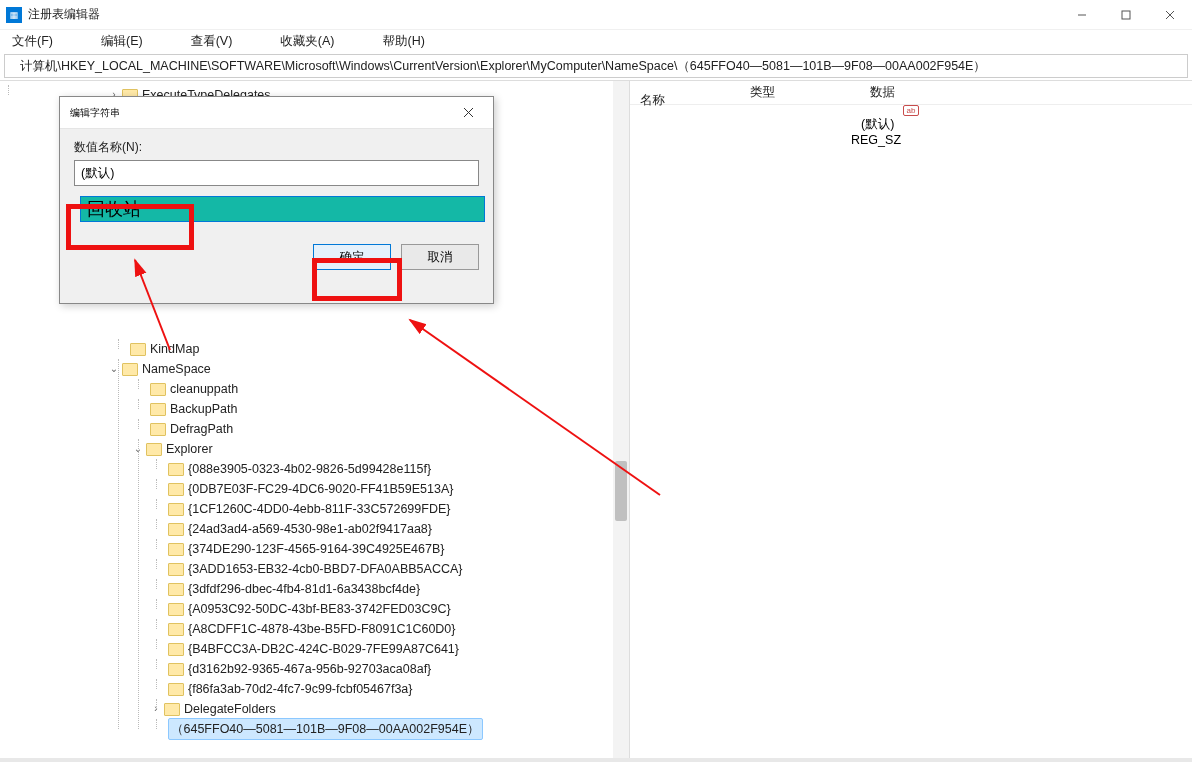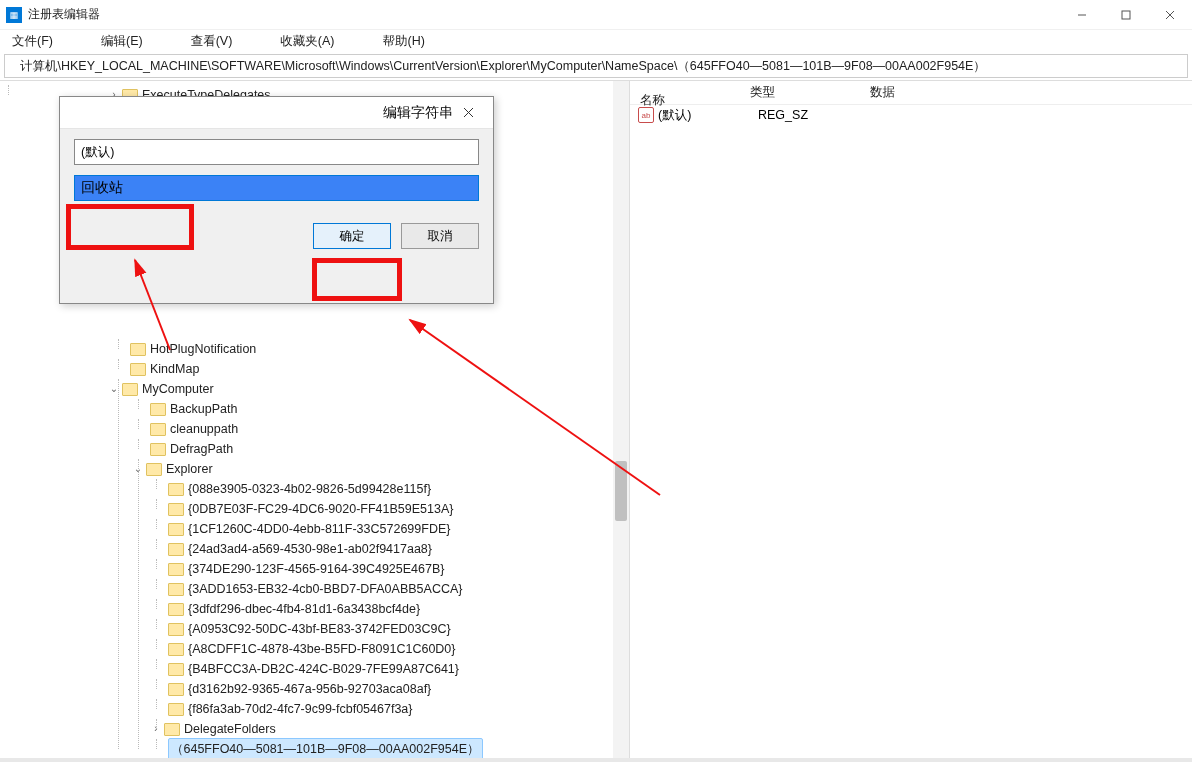--- a/index.html
+++ b/index.html
@@ -24,21 +24,21 @@
   .main { display: flex; height: calc(762px - 30px - 22px - 28px); border-top:1px solid #ddd;}
   .tree-pane { width: 630px; position: relative; overflow: hidden; border-right: 1px solid #ddd; }
   .values-pane { flex: 1; position: relative; }
 
   .col-headers { height: 24px; display: flex; align-items: center; border-bottom: 1px solid #eee; font-size: 12.5px; }
   .col-headers .ch { padding: 0 10px; color:#222; }
   .ch-name { width:110px;margin-top:16px; }
   .ch-type { width:120px; }
   .ch-data { flex:1; }
 
-  .value-row { display:flex; align-items:center; height:20px; font-size:12.5px; padding:0 4px;}
+  .value-row { display:flex; align-items:center; height:20px; font-size:12.5px; padding:0 4px;flex-direction:column;}
   .value-row .vicon { width:16px; height:16px; margin:0 4px; background:#fff; border:1px solid #c84c4c; border-radius:2px; font-size:8px; color:#c84c4c; display:flex;align-items:center;justify-content:center;}
   .vname { width:100px; }
   .vtype { width:120px; }
   .vdata { flex:1; }
 
   
   .tree { font-size: 12.5px; color:#222; padding-top:4px; }
   .tree ul { list-style:none; margin:0; padding:0 0 0 20px; }
   .tree li { position:relative; line-height:20px; white-space:nowrap; }
   .tree li::before { content:""; position:absolute; left:-12px; top:0; bottom:10px; border-left:1px dotted #bbb; }
@@ -49,28 +49,28 @@
 
   
   .tree-top-spacer { height: 230px; }
 
   
   .tree-scroll { position:absolute; right:0; top:0; bottom:0; width:16px; background:#f3f3f3; }
   .tree-scroll .thumb { position:absolute; left:2px; right:2px; top:380px; height:60px; background:#c0c0c0; border-radius:2px;}
 
   
   .dialog { position:absolute; left:59px; top:96px; width:435px; height:208px; background:#f0f0f0; border:1px solid #888; box-shadow:2px 2px 8px rgba(0,0,0,.2); z-index:20;}
-  .dlg-title { height:32px; display:flex; align-items:center; padding:0 10px; background:#fff; border-bottom:1px solid #e5e5e5; font-size:14px;text-align:right;}
+  .dlg-title { height:32px; display:flex; align-items:center; padding:0 10px; background:#fff; border-bottom:1px solid #e5e5e5; font-size:10px;}
   .dlg-title-text { flex:1; }
   .dlg-close { width:30px; height:24px; display:flex; align-items:center; justify-content:center; }
   .dlg-body { padding:10px 14px 0 14px; }
   .dlg-label { font-size:12px; color:#222; margin-bottom:4px; }
   .dlg-field { width:100%; height:26px; border:1px solid #888; background:#fff; padding:0 6px; font-size:12.5px; display:flex; align-items:center; margin-bottom:10px;}
   .dlg-input-wrap { position:relative; width:100%; height:26px; margin-bottom:22px;}
-  .dlg-input { width:100%; height:26px; border:1px solid #0078d7; background:#3b82f6; padding:0 6px; font-size:14px; outline:none; }
+  .dlg-input { width:100%; height:26px; border:1px solid #0078d7; background:#14b8a6; padding:0 6px; font-size:18px; outline:none;margin-left:6px; }
   .dlg-buttons { display:flex; justify-content:flex-end; gap:10px; padding:0 14px 12px 0; }
   .dlg-btn { width:78px; height:26px; border:1px solid #999; background:#e9e9e9; font-size:12.5px; display:flex;align-items:center;justify-content:center;}
   .dlg-btn.primary { border:1px solid #0078d7; background:#e5f1fb; }
 
   
   .hl { position:absolute; border:5px solid #e11; z-index:30; pointer-events:none; }
   .hl-input { left:66px; top:204px; width:128px; height:46px; }
   .hl-ok    { left:312px; top:258px; width:90px; height:43px; }
 
   
@@ -128,49 +128,43 @@
             <span class="nodelabel">ExecuteTypeDelegates</span>
           </div>
         </li>
       </ul>
     </div>
 
     <div class="tree-top-spacer"></div>
 
     <div class="tree">
       <ul style="padding-left:130px;">
-        <li>
-            <div class="node">
-              <span class="folder"></span>
-              <span class="nodelabel">HotPlugNotification</span>
-            </div>
-          </li>
           <li>
             <div class="node">
               <span class="folder"></span>
               <span class="nodelabel">KindMap</span>
             </div>
           </li>
         <li>
           <div class="node" style="margin-left:-22px;">
             <span class="toggle">⌄</span>
             <span class="folder"></span>
-            <span class="nodelabel">MyComputer</span>
+            <span class="nodelabel">NameSpace</span>
           </div>
           <ul id="mycomp-children">
               <li>
                 <div class="node">
                   <span class="folder"></span>
-                  <span class="nodelabel">BackupPath</span>
+                  <span class="nodelabel">cleanuppath</span>
                 </div>
               </li>
               <li>
                 <div class="node">
                   <span class="folder"></span>
-                  <span class="nodelabel">cleanuppath</span>
+                  <span class="nodelabel">BackupPath</span>
                 </div>
               </li>
               <li>
                 <div class="node">
                   <span class="folder"></span>
                   <span class="nodelabel">DefragPath</span>
                 </div>
               </li>
             </ul>
           <ul>
@@ -300,20 +294,21 @@
   <div class="dlg-title">
     <span class="dlg-title-text">编辑字符串</span>
     <span class="dlg-close">
       <svg width="11" height="11">
           <line x1="1" y1="1" x2="10" y2="10" stroke="#333"></line>
           <line x1="10" y1="1" x2="1" y2="10" stroke="#333"></line>
         </svg>
     </span>
   </div>
   <div class="dlg-body">
+    <div class="dlg-label">数值名称(N):</div>
     <div class="dlg-field">
       <span>(默认)</span>
     </div>
     <div class="dlg-input-wrap">
       <input class="dlg-input" value="回收站" style="">
     </div>
   </div>
   <div class="dlg-buttons">
     <div class="dlg-btn primary">
         <span>确定</span>

